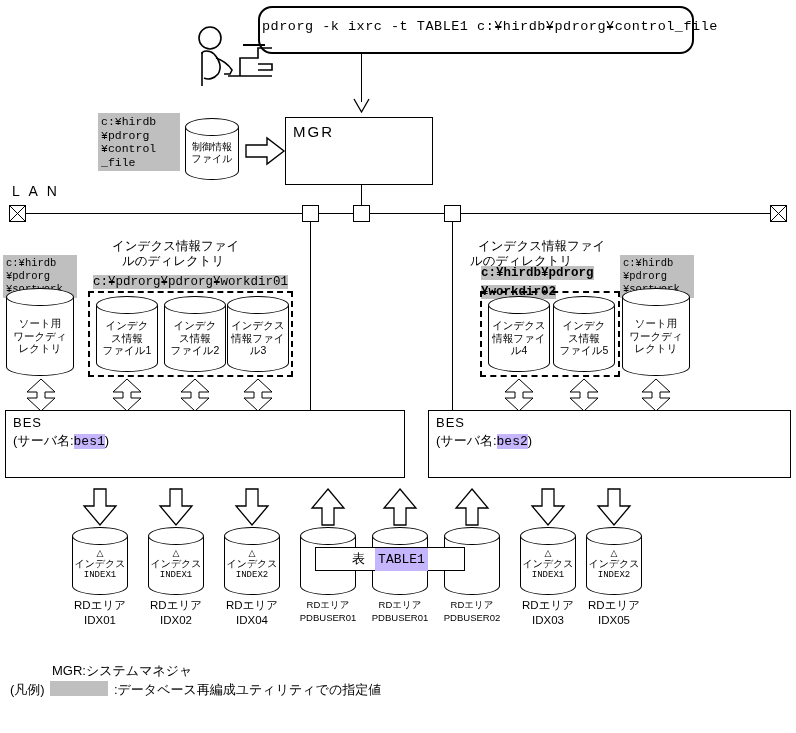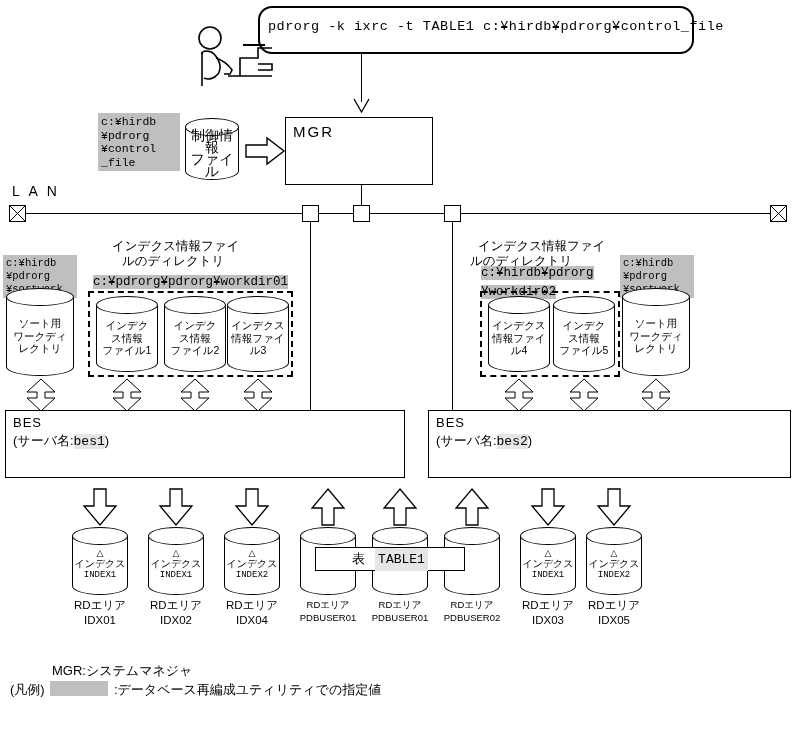--- a/index.html
+++ b/index.html
@@ -1,28 +1,28 @@
 <!DOCTYPE html>
 <html><head>
 <meta charset="utf-8">
 <style>
   html,body{margin:0;padding:0;background:#fff;}
   body{width:796px;height:733px;position:relative;
        font-family:"Liberation Sans","DejaVu Sans",sans-serif;
        color:#000;overflow:hidden;}
   .abs{position:absolute;}
   .mono{font-family:"Liberation Mono","DejaVu Sans Mono",monospace;}
-  .hl{background:#e5e5e5;}
+  .hl{background:#c4b5fd;}
   .box{border:1px solid #000;background:#fff;box-sizing:border-box;}
   .dash{border:2px dashed #000;box-sizing:border-box;}
 
   
   #cmd-bubble{left:258px;top:6px;width:436px;height:48px;border:2px solid #000;
      border-radius:14px;background:#fff;box-sizing:border-box;}
-  #cmd-text{left:268px;top:19px;width:420px;font-size:13.5px;letter-spacing:.5px;
+  #cmd-text{left:262px;top:19px;width:420px;font-size:13.5px;letter-spacing:.5px;
      white-space:nowrap;}
   #cmd-tail{left:243px;top:44px;width:22px;height:2px;background:#000;}
 
   
   #person{left:188px;top:24px;width:84px;height:68px;}
 
   
   #ctrl-label{left:98px;top:113px;width:82px;padding:2px 3px;font-size:11.5px;
      line-height:13.5px;background:#bfbfbf;box-sizing:border-box;}
   
@@ -101,21 +101,21 @@
 
 <div class="abs" id="ctrl-label" style="white-space:pre-wrap;font-family:'Liberation Mono','DejaVu Sans Mono',monospace;">c:¥hirdb
 ¥pdrorg
 ¥control
 _file</div>
 
 <div class="cyl" style="left:185px;top:118px;width:54px;height:62px;">
   <div class="body"></div>
     <div class="top"></div>
     <div class="bot"></div>
-  <div class="lbl" style="white-space:pre-line;font-size:14px;line-height:12px;">制御情報
+  <div class="lbl" style="white-space:pre-line;font-size:10px;line-height:12px;">制御情報
 ファイル</div>
 </div>
 
 <div class="abs" style="left:245px;top:136px;">
   <svg width="40" height="30" viewBox="0 0 40 30">
     <path d="M1 9 L22 9 L22 2 L39 15 L22 28 L22 21 L1 21 Z" fill="#fff" stroke="#000" stroke-width="1.4"></path>
   </svg>
 </div>
 
 <div class="abs box" id="mgr">
@@ -208,21 +208,21 @@
     </svg>
 </div>
 <div class="abs" style="left:241px;top:378px;">
   <svg width="34" height="34" viewBox="0 0 34 34">
       <path d="M17 1 L31 14 L21 14 L21 20 L31 20 L17 33 L3 20 L13 20 L13 14 L3 14 Z" fill="#fff" stroke="#000" stroke-width="1"></path>
     </svg>
 </div>
 
 <div class="abs dirhead" style="left:478px;top:239px;">インデクス情報ファイ</div>
 <div class="abs dirhead" style="left:470px;top:254px;">ルのディレクトリ</div>
-<div class="abs" style="left:481px;top:262px;width:168px;">
+<div class="abs" style="left:481px;top:262px;width:168px;font-weight:bold;">
   <span class="hlpath mono">c:¥hirdb¥pdrorg</span><br>
   <span class="hlpath mono">¥workdir02</span>
 </div>
 
 <div class="abs" style="left:620px;top:255px;width:74px;padding:2px 3px;background:#bfbfbf;white-space:pre-line;
             font-size:10.5px;line-height:13px;box-sizing:border-box;
             font-family:'Liberation Mono','DejaVu Sans Mono',monospace;">c:¥hirdb
 ¥pdrorg
 ¥sortwork</div>
 

